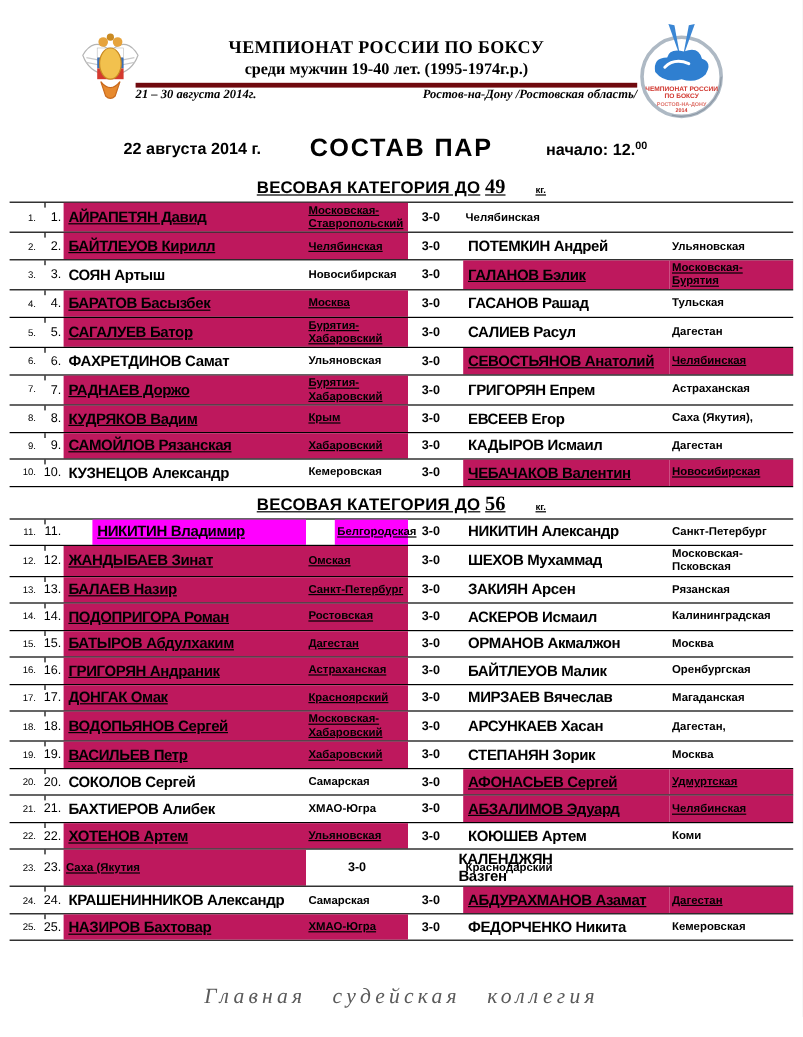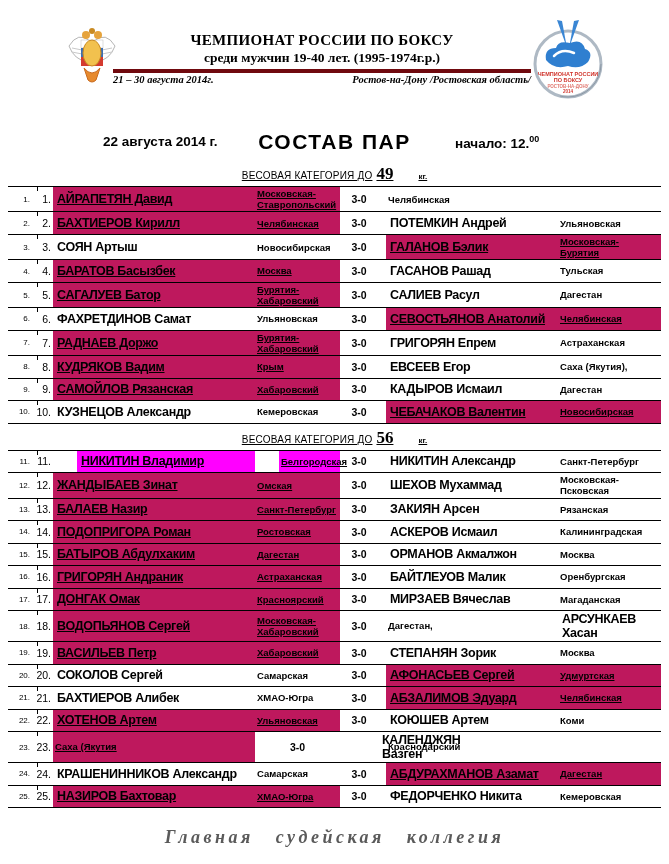--- a/index.html
+++ b/index.html
@@ -14,51 +14,51 @@
   .eagle { position:absolute; left:66px; top:26px; }
   .badge { position:absolute; left:530px; top:18px; }
   .titles { position:absolute; left:113px; top:32px; width:418px; text-align:center;
             font-family:"Liberation Serif", serif; }
   .title1 { font-size:15px; font-weight:bold; letter-spacing:.3px; }
   .title2 { font-size:13.5px; font-weight:bold; margin-top:1px; }
   .rule   { height:4px; background:#70090e; margin-top:3px; }
   .subline{ display:flex; justify-content:space-between; margin-top:1px;
             font-size:10.5px; font-weight:bold; font-style:italic; }
   
-  .meta { position:relative; height:34px; margin-top:24px; }
+  .meta { position:relative; height:34px; margin-top:6px; }
   .mdate  { position:absolute; left:103px; top:8px; font-size:13.5px; font-weight:bold; }
   .mtitle { position:absolute; left:50%; transform:translateX(-50%); top:4px;
             font-size:21px; font-weight:bold; letter-spacing:1.5px; }
   .mstart { position:absolute; left:455px; top:8px; font-size:13.5px; font-weight:bold; }
   .mstart sup { font-size:9px; font-weight:bold; }
   
   .whead { text-align:center; padding:4px 0 2px; }
-  .wlabel { font-size:10px; font-weight:normal; text-decoration:underline; letter-spacing:.2px; }
+  .wlabel { font-size:14px; font-weight:bold; text-decoration:underline; letter-spacing:.2px; }
   .wnum { font-family:"Liberation Serif", serif; font-size:17px; font-weight:bold;
           text-decoration:underline; margin:12px 3px 0 4px; }
   .wunit { font-size:8px; font-weight:bold; text-decoration:underline;margin-left:22px; }
   .rows { margin:0 8px; border-bottom:1.5px solid #000; }
   .row { display:grid; grid-template-columns:29px 16px 202px 85px 38px 8px 172px 103px;
          border-top:1.5px solid #000; min-height:22.5px; position:relative; }
   .tick { position:absolute; left:29px; top:0; width:1px; height:4px; background:#000; }
   .c { display:flex; align-items:center; }
   .n1 { font-size:8px;    justify-content:flex-end; padding-right:7px; }
   .n2 { font-size:10.5px; justify-content:flex-end; padding-right:2px; }
   .name { font-weight:bold; font-size:12.5px; letter-spacing:-.3px; padding:1px 2px 1px 4px; }
   .region { font-weight:bold; font-size:9.5px; line-height:1.18; padding:1px 2px;
             white-space:pre-line; }
   .score { font-weight:bold; font-size:10.5px; justify-content:center; }
   .hl-pink { background:#be185d; }
   .hl-magenta { background:#ff00ff;margin-left:24px; }
   .win { text-decoration:underline; }
   
-  .footer { margin-top:19px; text-align:center;
+  .footer { margin-top:36px; text-align:center;
             font-family:"Liberation Serif", serif; font-style:italic;
             font-size:18px; color:#5a5a5a; letter-spacing:3.5px; word-spacing:14px;
-            font-weight:bold; }
+            font-weight:normal; }
 </style>
 </head>
 <body>
 
 <div class="page">
 
   <div class="hdr">
 
     <svg class="eagle" width="52" height="60" viewBox="0 0 52 60">
       <path d="M3,20 Q12,5 24,15 L22,36 Q8,34 3,20 Z" fill="#ffffff" stroke="#b5b5b5" stroke-width="1"></path>
@@ -116,21 +116,21 @@
             <span class="c region hl-pink win">Московская-
 Ставропольский</span>
             <span class="c score">3-0</span>
             <span class="c"></span>
             <span class="c region">Челябинская</span>
           </div>
           <div class="row">
             <i class="tick"></i>
             <span class="c n1">2.</span>
             <span class="c n2">2.</span>
-            <span class="c name hl-pink win">БАХТИЕРОВ Кирилл</span>
+            <span class="c name hl-pink win">БАЙТЛЕУОВ Кирилл</span>
             <span class="c region hl-pink win">Челябинская</span>
             <span class="c score">3-0</span>
             <span class="c"></span>
             <span class="c name">ПОТЕМКИН Андрей</span>
             <span class="c region">Ульяновская</span>
           </div>
           <div class="row">
             <i class="tick"></i>
             <span class="c n1">3.</span>
             <span class="c n2">3.</span>
@@ -306,22 +306,22 @@
           </div>
           <div class="row">
             <i class="tick"></i>
             <span class="c n1">18.</span>
             <span class="c n2">18.</span>
             <span class="c name hl-pink win">ВОДОПЬЯНОВ Сергей</span>
             <span class="c region hl-pink win">Московская-
 Хабаровский</span>
             <span class="c score">3-0</span>
             <span class="c"></span>
+            <span class="c name">АРСУНКАЕВ Хасан</span>
             <span class="c region">Дагестан,</span>
-            <span class="c name">АРСУНКАЕВ Хасан</span>
           </div>
           <div class="row">
             <i class="tick"></i>
             <span class="c n1">19.</span>
             <span class="c n2">19.</span>
             <span class="c name hl-pink win">ВАСИЛЬЕВ Петр</span>
             <span class="c region hl-pink win">Хабаровский</span>
             <span class="c score">3-0</span>
             <span class="c"></span>
             <span class="c name">СТЕПАНЯН Зорик</span>

